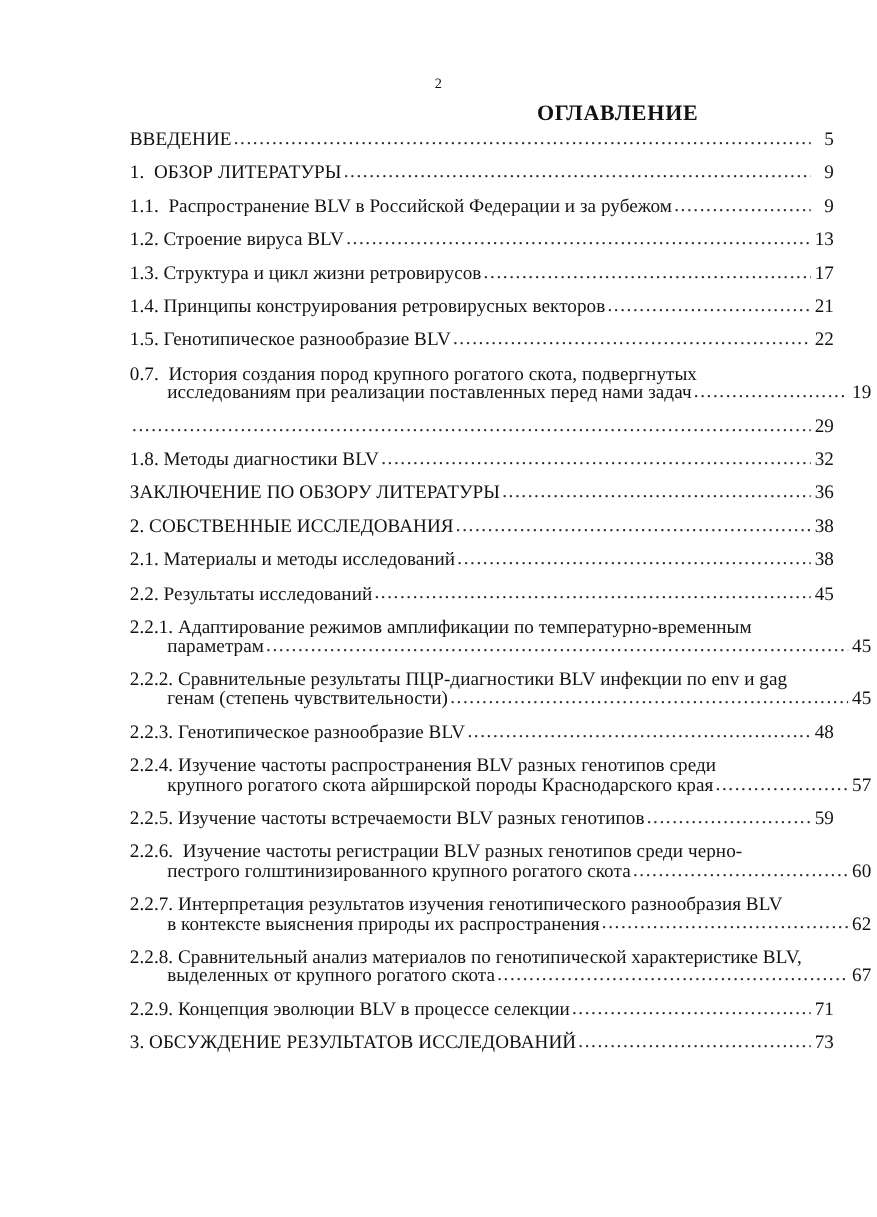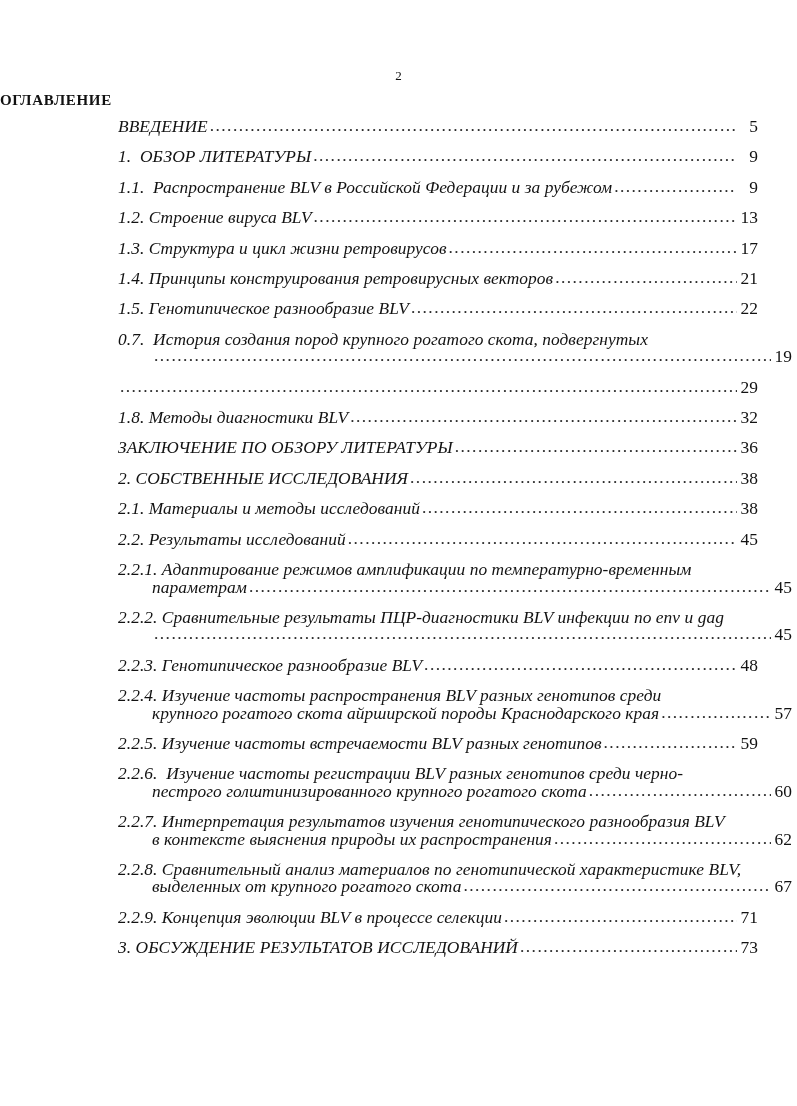--- a/index.html
+++ b/index.html
@@ -29,22 +29,22 @@
     width: 797px;
     text-align: center;
     font-size: 13px;
     letter-spacing: 0.2px;
   }
   .doc-title {
     position: absolute;
     top: 92px;
     left: 0;
     width: 635px;
-    text-align: left;
-    font-size: 15px;
+    text-align: right;
+    font-size: 20px;
     font-weight: bold;
     letter-spacing: 0.7px;
   }
   .toc {
     position: absolute;
     top: 118px;
     left: 118px;
     width: 640px;
   }
   .toc-entry {
@@ -55,21 +55,20 @@
   }
   .toc-line {
     display: flex;
     align-items: baseline;
     width: 100%;
   }
   .toc-label {
     white-space: pre;
     flex: 0 1 auto;
     letter-spacing: 0.05px;
-    font-style: italic;
   }
   .toc-leader {
     flex: 1 1 auto;
     min-width: 6px;
     overflow: hidden;
     white-space: nowrap;
     margin: 0 1px 0 2px;
     color: #2a2a2a;
     font-size: 17.4px;
     letter-spacing: 1.45px;
@@ -144,20 +143,21 @@
           <span class="toc-label">1.5. Генотипическое разнообразие BLV</span>
           <span class="toc-leader">........................................................................................................................................................................................................</span>
           <span class="toc-page">22</span>
         </div>
       </div>
       <div class="toc-entry e-indent-0">
         <div class="toc-line">
           <span class="toc-label">0.7.  История создания пород крупного рогатого скота, подвергнутых</span>
         </div>
         <div class="toc-cont-line cont-1">
+          <span class="toc-label">исследованиям при реализации поставленных перед нами задач</span>
           <span class="toc-leader">........................................................................................................................................................................................................</span>
           <span class="toc-page">19</span>
         </div>
       </div>
       <div class="toc-entry e-indent-0">
         <div class="toc-line">
           <span class="toc-leader">........................................................................................................................................................................................................</span>
           <span class="toc-page">29</span>
         </div>
       </div>
@@ -204,20 +204,21 @@
           <span class="toc-label">параметрам</span>
           <span class="toc-leader">........................................................................................................................................................................................................</span>
           <span class="toc-page">45</span>
         </div>
       </div>
       <div class="toc-entry e-indent-0">
         <div class="toc-line">
           <span class="toc-label">2.2.2. Сравнительные результаты ПЦР-диагностики BLV инфекции по env и gag</span>
         </div>
         <div class="toc-cont-line cont-1">
+          <span class="toc-label">генам (степень чувствительности)</span>
           <span class="toc-leader">........................................................................................................................................................................................................</span>
           <span class="toc-page">45</span>
         </div>
       </div>
       <div class="toc-entry e-indent-0">
         <div class="toc-line">
           <span class="toc-label">2.2.3. Генотипическое разнообразие BLV</span>
           <span class="toc-leader">........................................................................................................................................................................................................</span>
           <span class="toc-page">48</span>
         </div>

